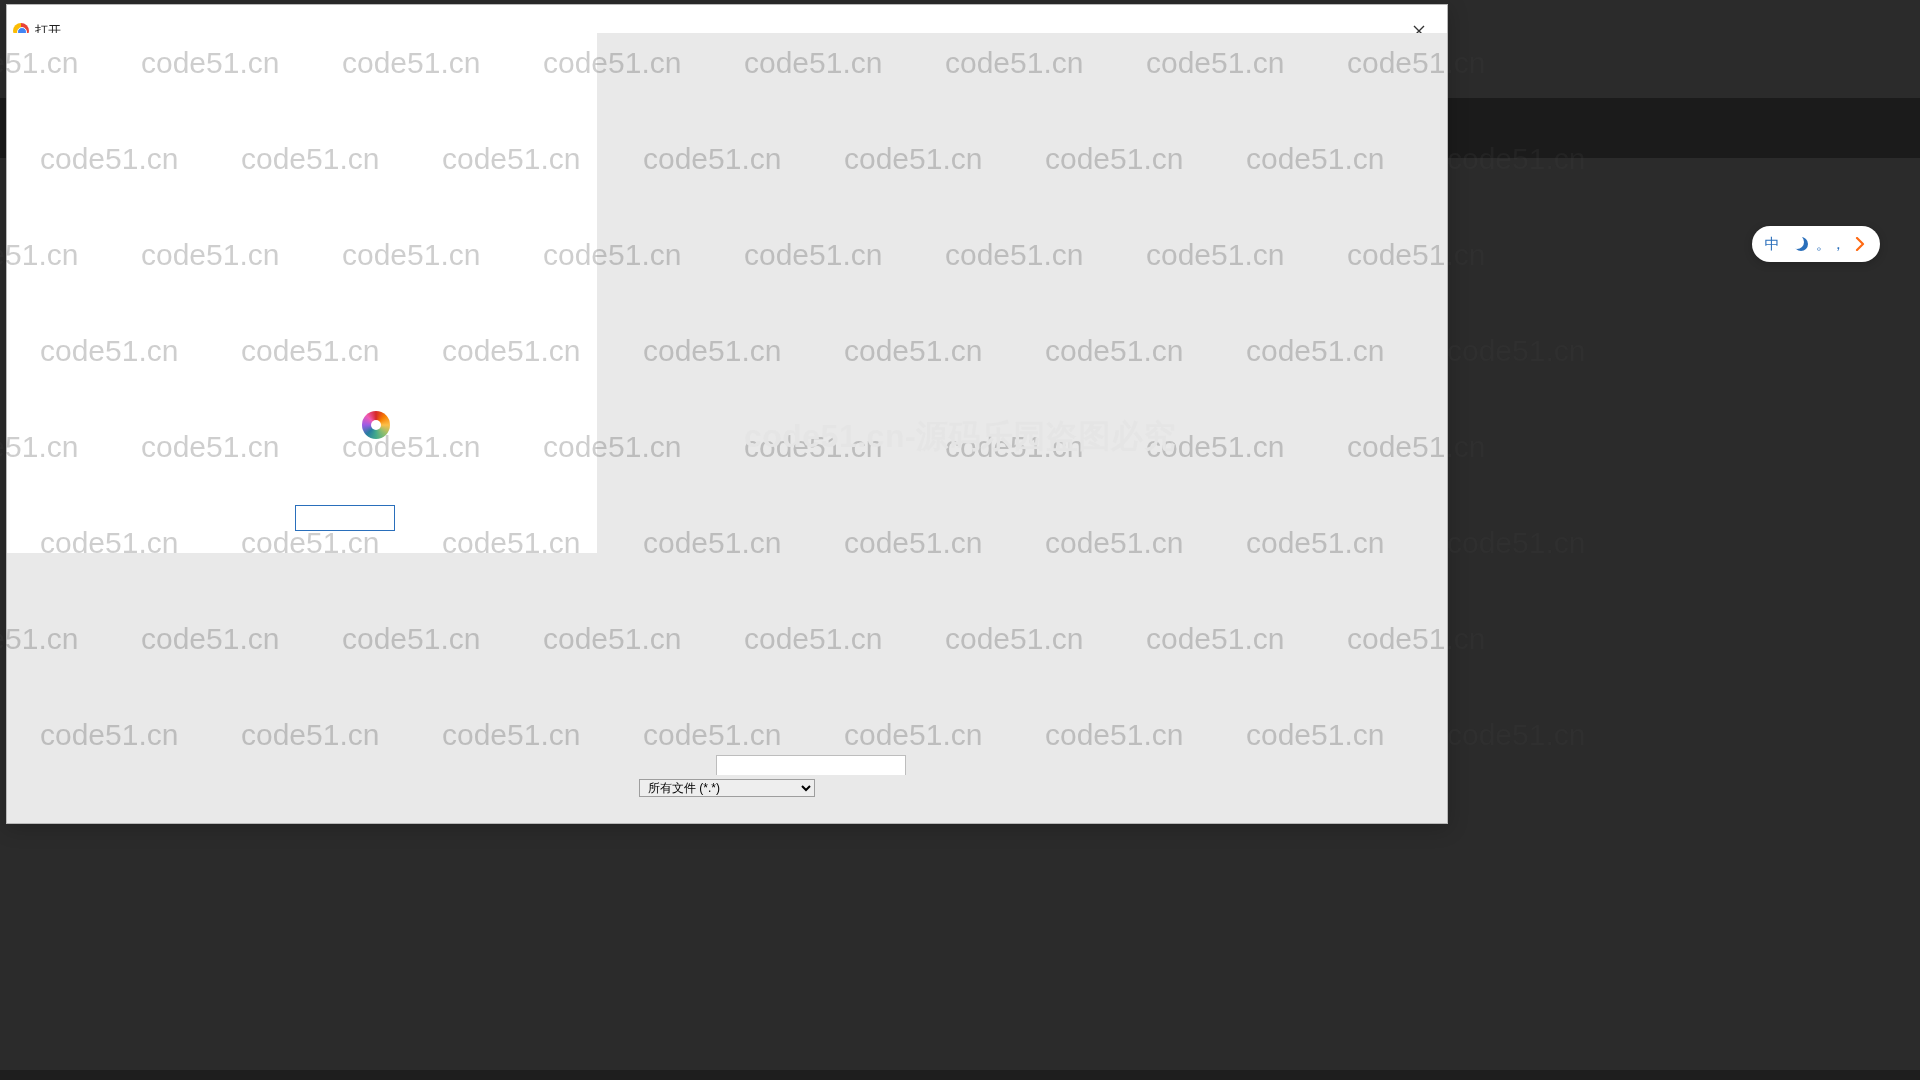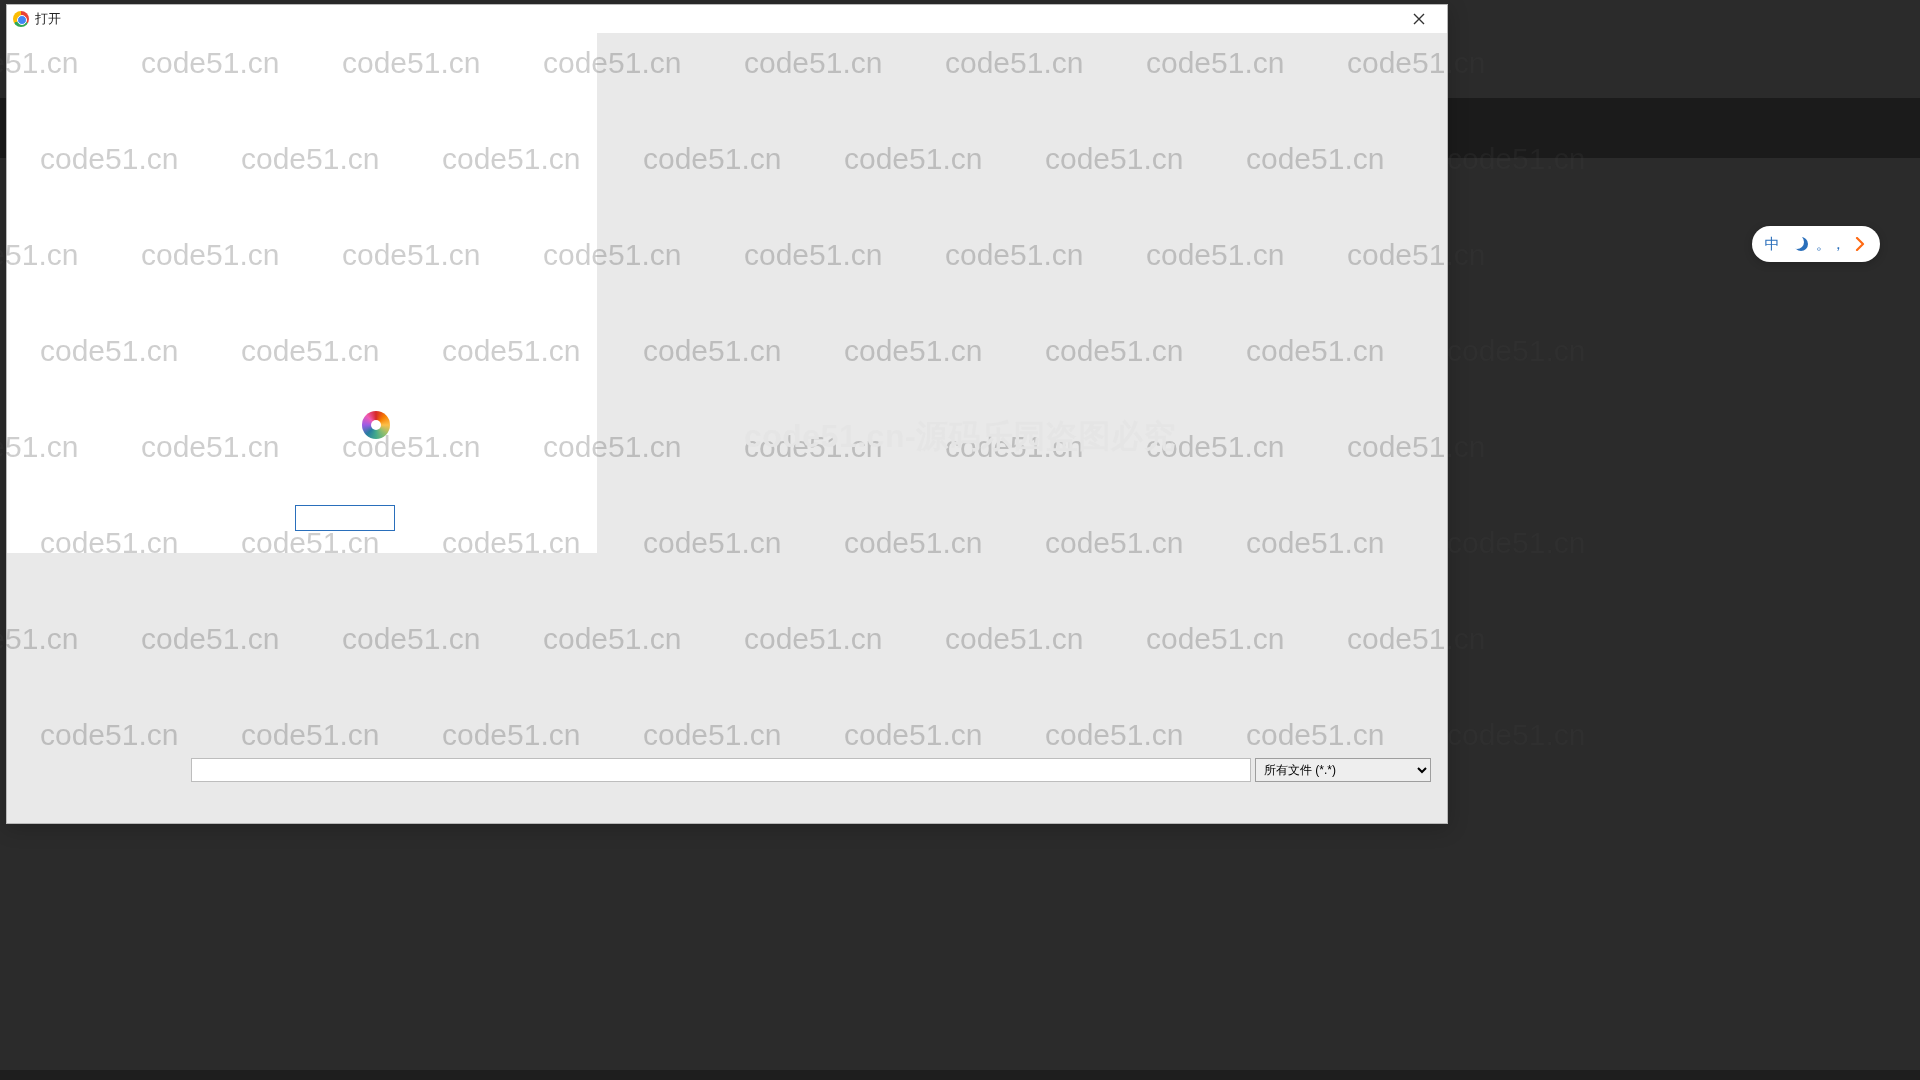--- a/index.html
+++ b/index.html
@@ -19,21 +19,21 @@
 
   
   .page-back { position:absolute; left:0; right:0; top:98px; height:60px; background:#1b1b1b; }
 
   
   .dialog {
     position: absolute; left: 6px; top: 4px; width: 1442px; height: 820px;
     background: #ffffff; border: 1px solid #b8b8b8; box-shadow: 0 4px 20px rgba(0,0,0,0.2);
     z-index: 20;
   }
-  .titlebar { height: 28px; display: flex; align-items: center; padding: 0 6px; background: #ffffff; }
+  .titlebar { height: 28px; display: flex; align-items: center; padding: 0 6px; background: #ffffff; margin-top: 12px; }
   .chrome-icon {
     width: 16px; height: 16px; border-radius: 50%;
     background: conic-gradient(#ea4335 0 120deg, #34a853 120deg 240deg, #fbbc05 240deg 360deg);
     position: relative; margin-right: 6px; flex: 0 0 auto;
   }
   .chrome-icon::after {
     content: ""; position: absolute; left: 4px; top: 4px; width: 8px; height: 8px;
     border-radius: 50%; background: #4285f4; border: 1.5px solid #fff;
   }
   .title-text { font-size: 13px; color: #222; }
@@ -49,21 +49,21 @@
     position:absolute; left:355px; top:378px; width:28px; height:28px; border-radius:50%;
     background: conic-gradient(#d62828,#f77f00,#fcbf49,#90be6d,#43aa8b,#277da1,#9b5de5,#f15bb5,#d62828);
   }
   .spinner::after{content:"";position:absolute;left:9px;top:9px;width:10px;height:10px;border-radius:50%;background:#fff;}
   .small-input {
     position:absolute; left:288px; top:472px; width:100px; height:26px;
     border:1px solid #2a6fbb; background:#fff;
   }
   .small-input input { width:100%; height:100%; border:none; outline:none; padding:0 4px; font-size:13px; }
 
-  .bottom-bar { position:absolute; left:0; right:0; bottom:38px; height:30px; display:flex; align-items:center; padding:0 16px; gap:4px; }
+  .bottom-bar { position:absolute; left:0; right:0; bottom:38px; height:30px; display:flex; align-items:center; padding:0 6px; gap:4px;flex-direction:column; }
   .filename-input { flex:1 1 auto; height:24px; background:#fff; border:1px solid #bdbdbd; margin-left:168px; }
   .filename-input input { width:100%; height:100%; border:none; outline:none; padding:0 6px; font-size:13px; }
   .filetype-select { width:176px; height:24px; background:#eee; border:1px solid #9e9e9e; font-size:12px; padding:0 4px; appearance: menulist; }
 
   
   .ime-bar {
     position:absolute; right:40px; top:226px; width:128px; height:36px; z-index:40;
     background:#fff; border-radius:18px; box-shadow:0 2px 8px rgba(0,0,0,0.18);
     display:flex; align-items:center; justify-content:space-between; padding:0 10px;
   }

